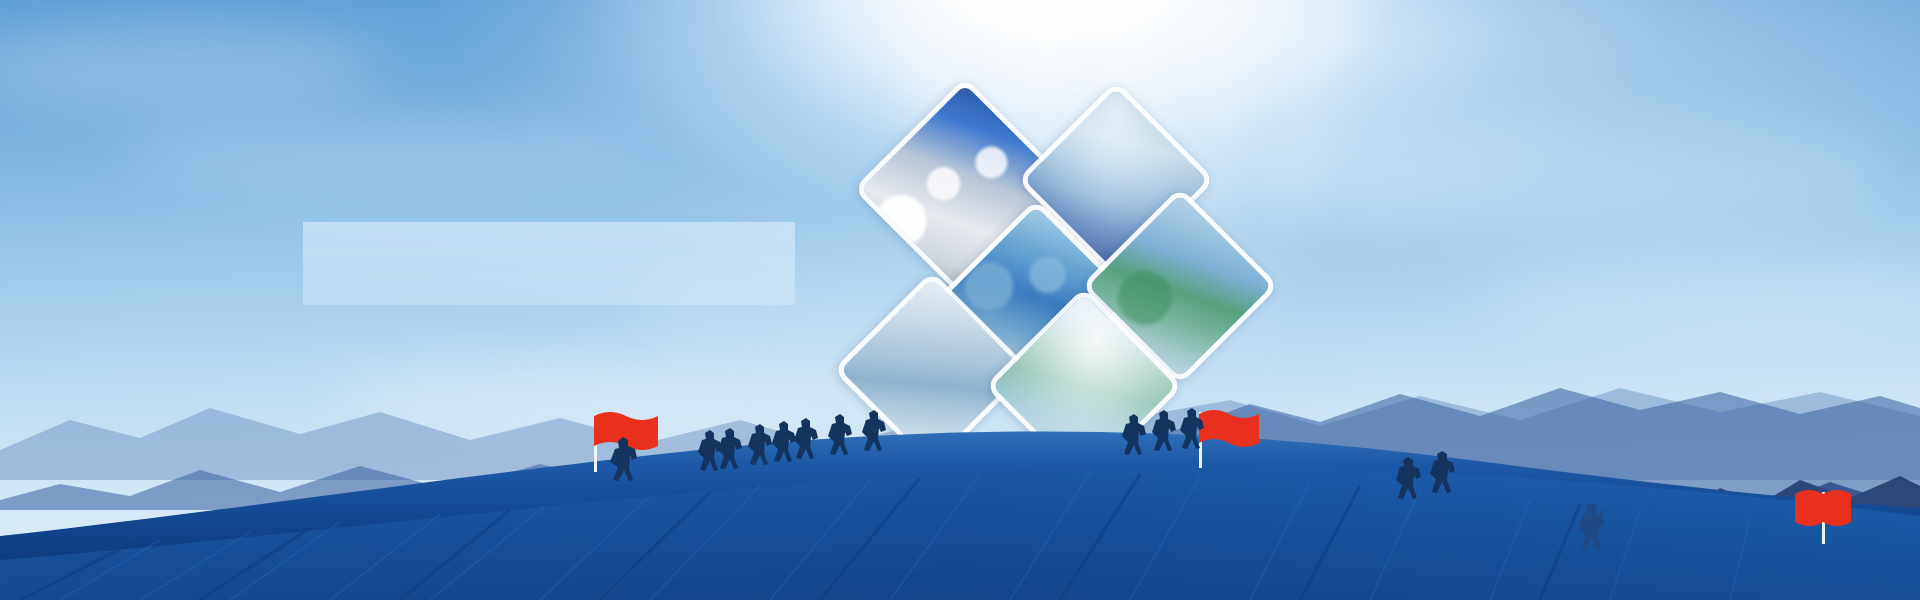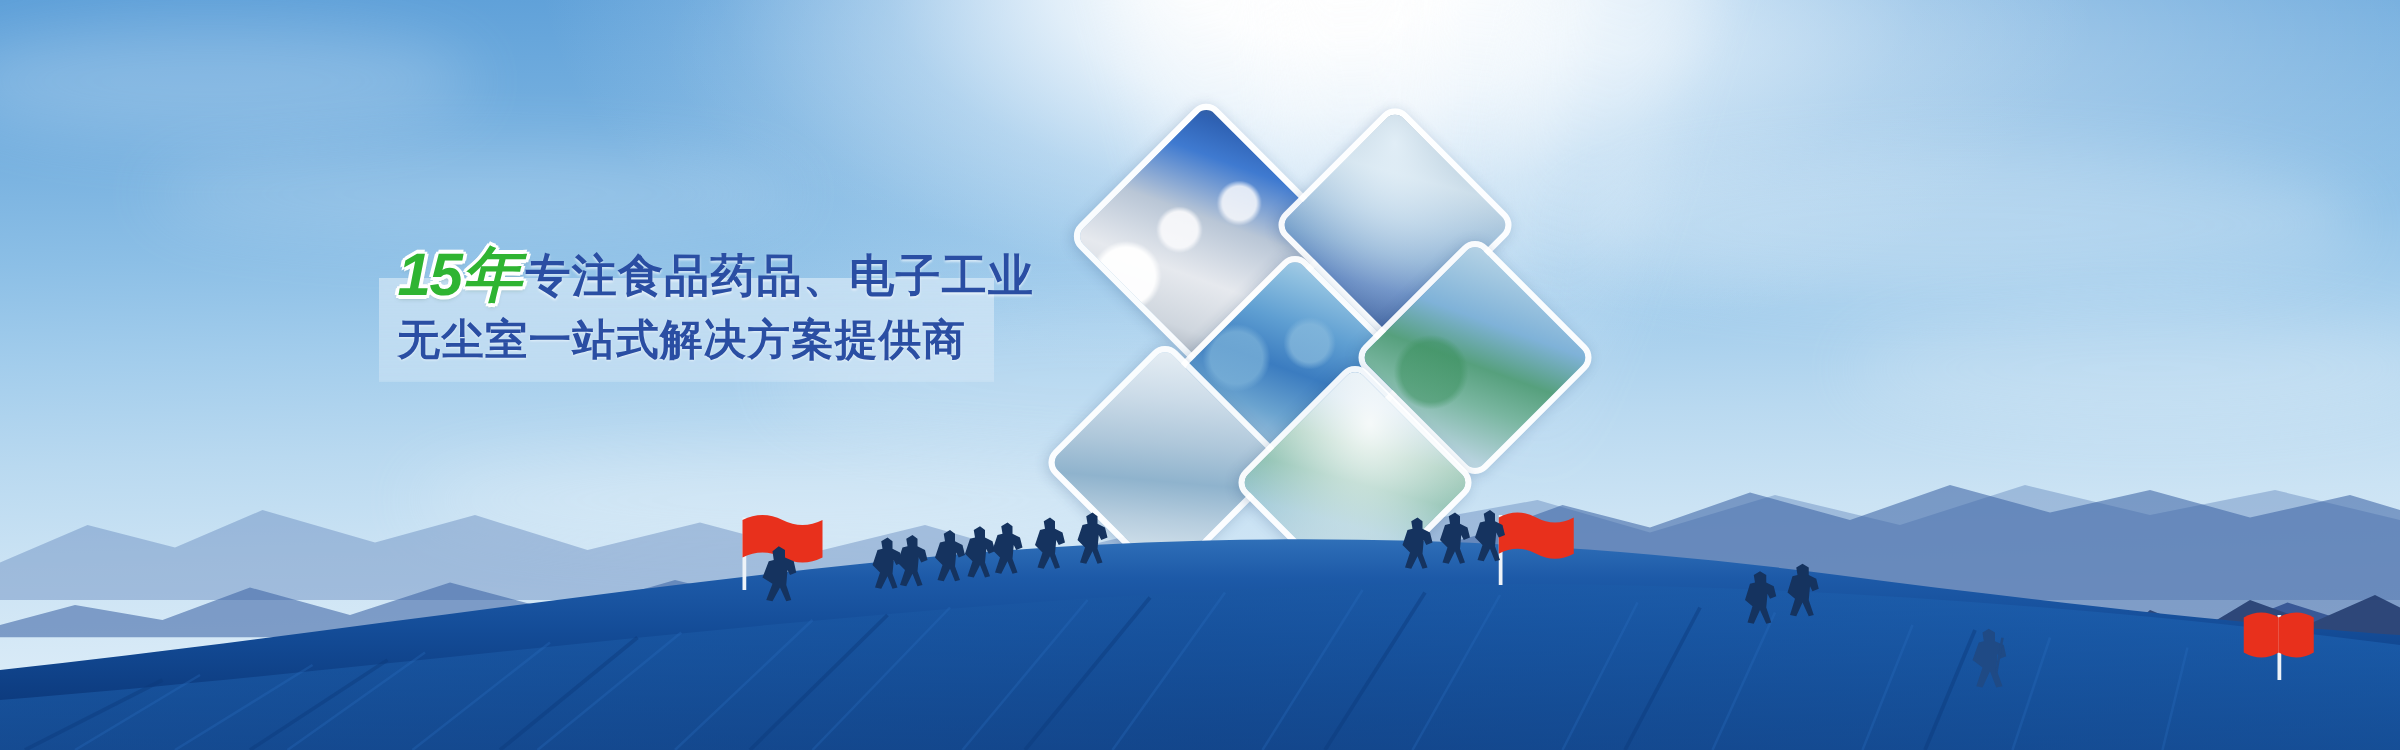--- a/index.html
+++ b/index.html
@@ -297,22 +297,14 @@
 
       <g fill="#1f4a85">
         <path d="M1578,188 l5,-14 l4,-1 l-1,-7 l5,-3 l5,3 l0,7 l7,3 l2,9 l-5,2 l-2,-4
                  l-1,12 l5,14 l-5,1 l-5,-13 l-6,13 l-5,-1 l5,-15 Z"></path>
         <rect x="1601" y="170" width="2" height="28" transform="rotate(10 1601 170)"></rect>
       </g>
     </svg>
   </div>
 
   <div class="text-panel"></div>
-  <div class="headline-wrap">
-    <div class="line1">
-      <span class="years">15年</span><span class="sub">专注食品药品、电子工业</span>
-    </div>
-    <div class="line2">
-      <span class="sub">无尘室一站式解决方案提供商</span>
-    </div>
-  </div>
 
 </div>
 
 </body></html>

